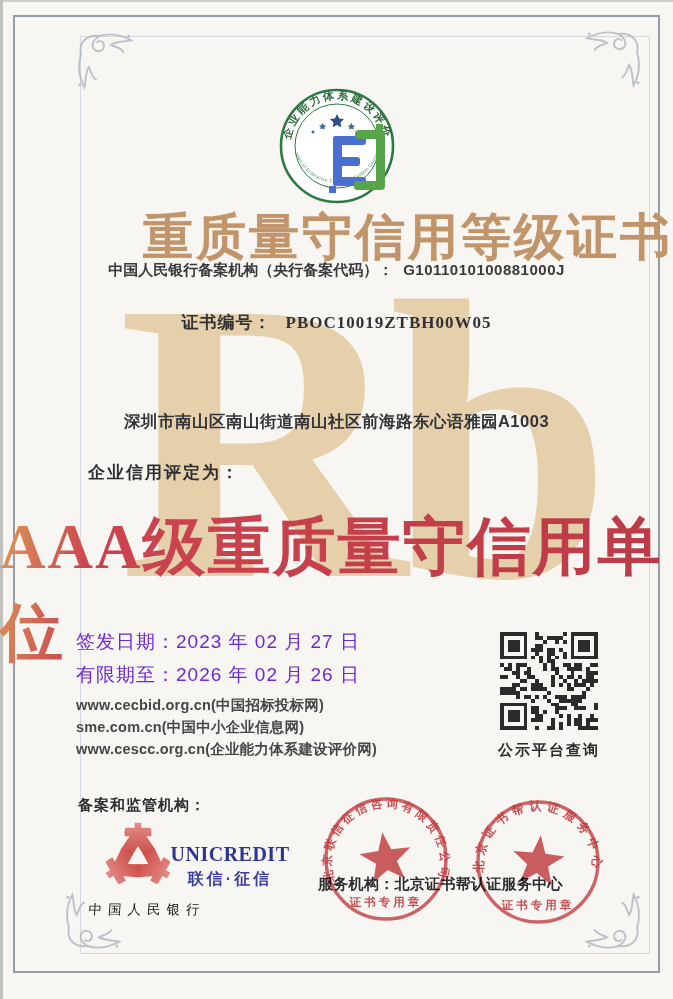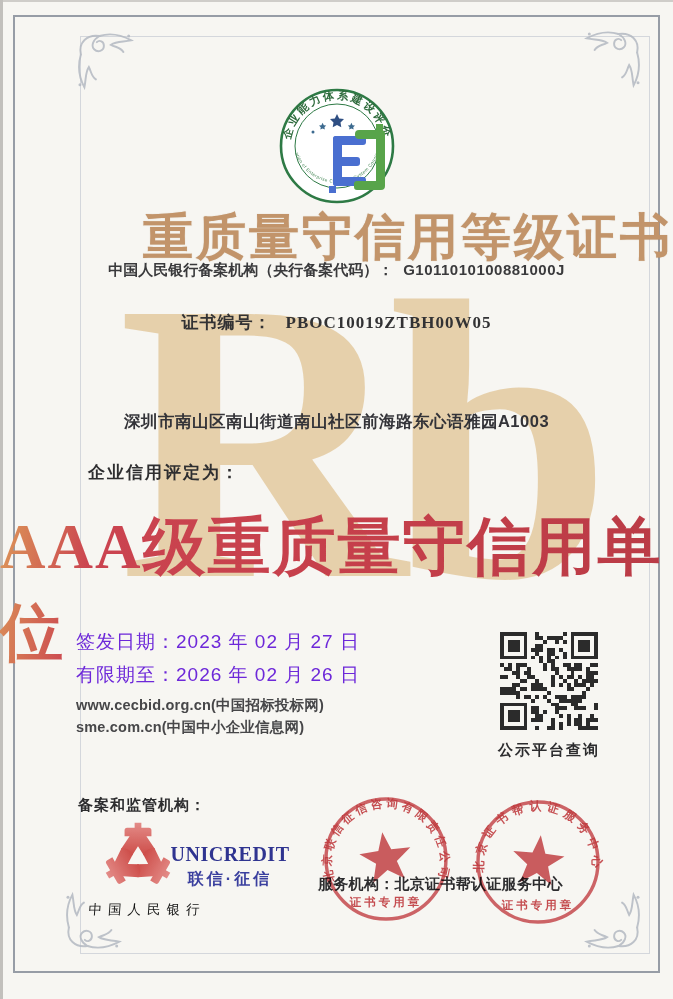--- a/index.html
+++ b/index.html
@@ -169,20 +169,21 @@
     <span>签发日期：</span><span>2023 年 02 月 27 日</span>
   </div>
   <div class="dateline d-expire">
     <span>有限期至：</span><span>2026 年 02 月 26 日</span>
   </div>
 
   <div class="publicity">
     <div class="sites">
       <div>www.cecbid.org.cn(中国招标投标网)</div>
       <div>sme.com.cn(中国中小企业信息网)</div>
+      <div>www.cescc.org.cn(企业能力体系建设评价网)</div>
     </div>
   </div>
 
   <svg id="qr" class="qr" viewBox="0 0 25 25" shape-rendering="crispEdges">
       <rect x="9" y="0" width="1" height="1" fill="#2b2b2b"></rect>
       <rect x="16" y="0" width="1" height="1" fill="#2b2b2b"></rect>
       <rect x="9" y="1" width="1" height="1" fill="#2b2b2b"></rect>
       <rect x="10" y="1" width="1" height="1" fill="#2b2b2b"></rect>
       <rect x="12" y="1" width="1" height="1" fill="#2b2b2b"></rect>
       <rect x="13" y="1" width="1" height="1" fill="#2b2b2b"></rect>

